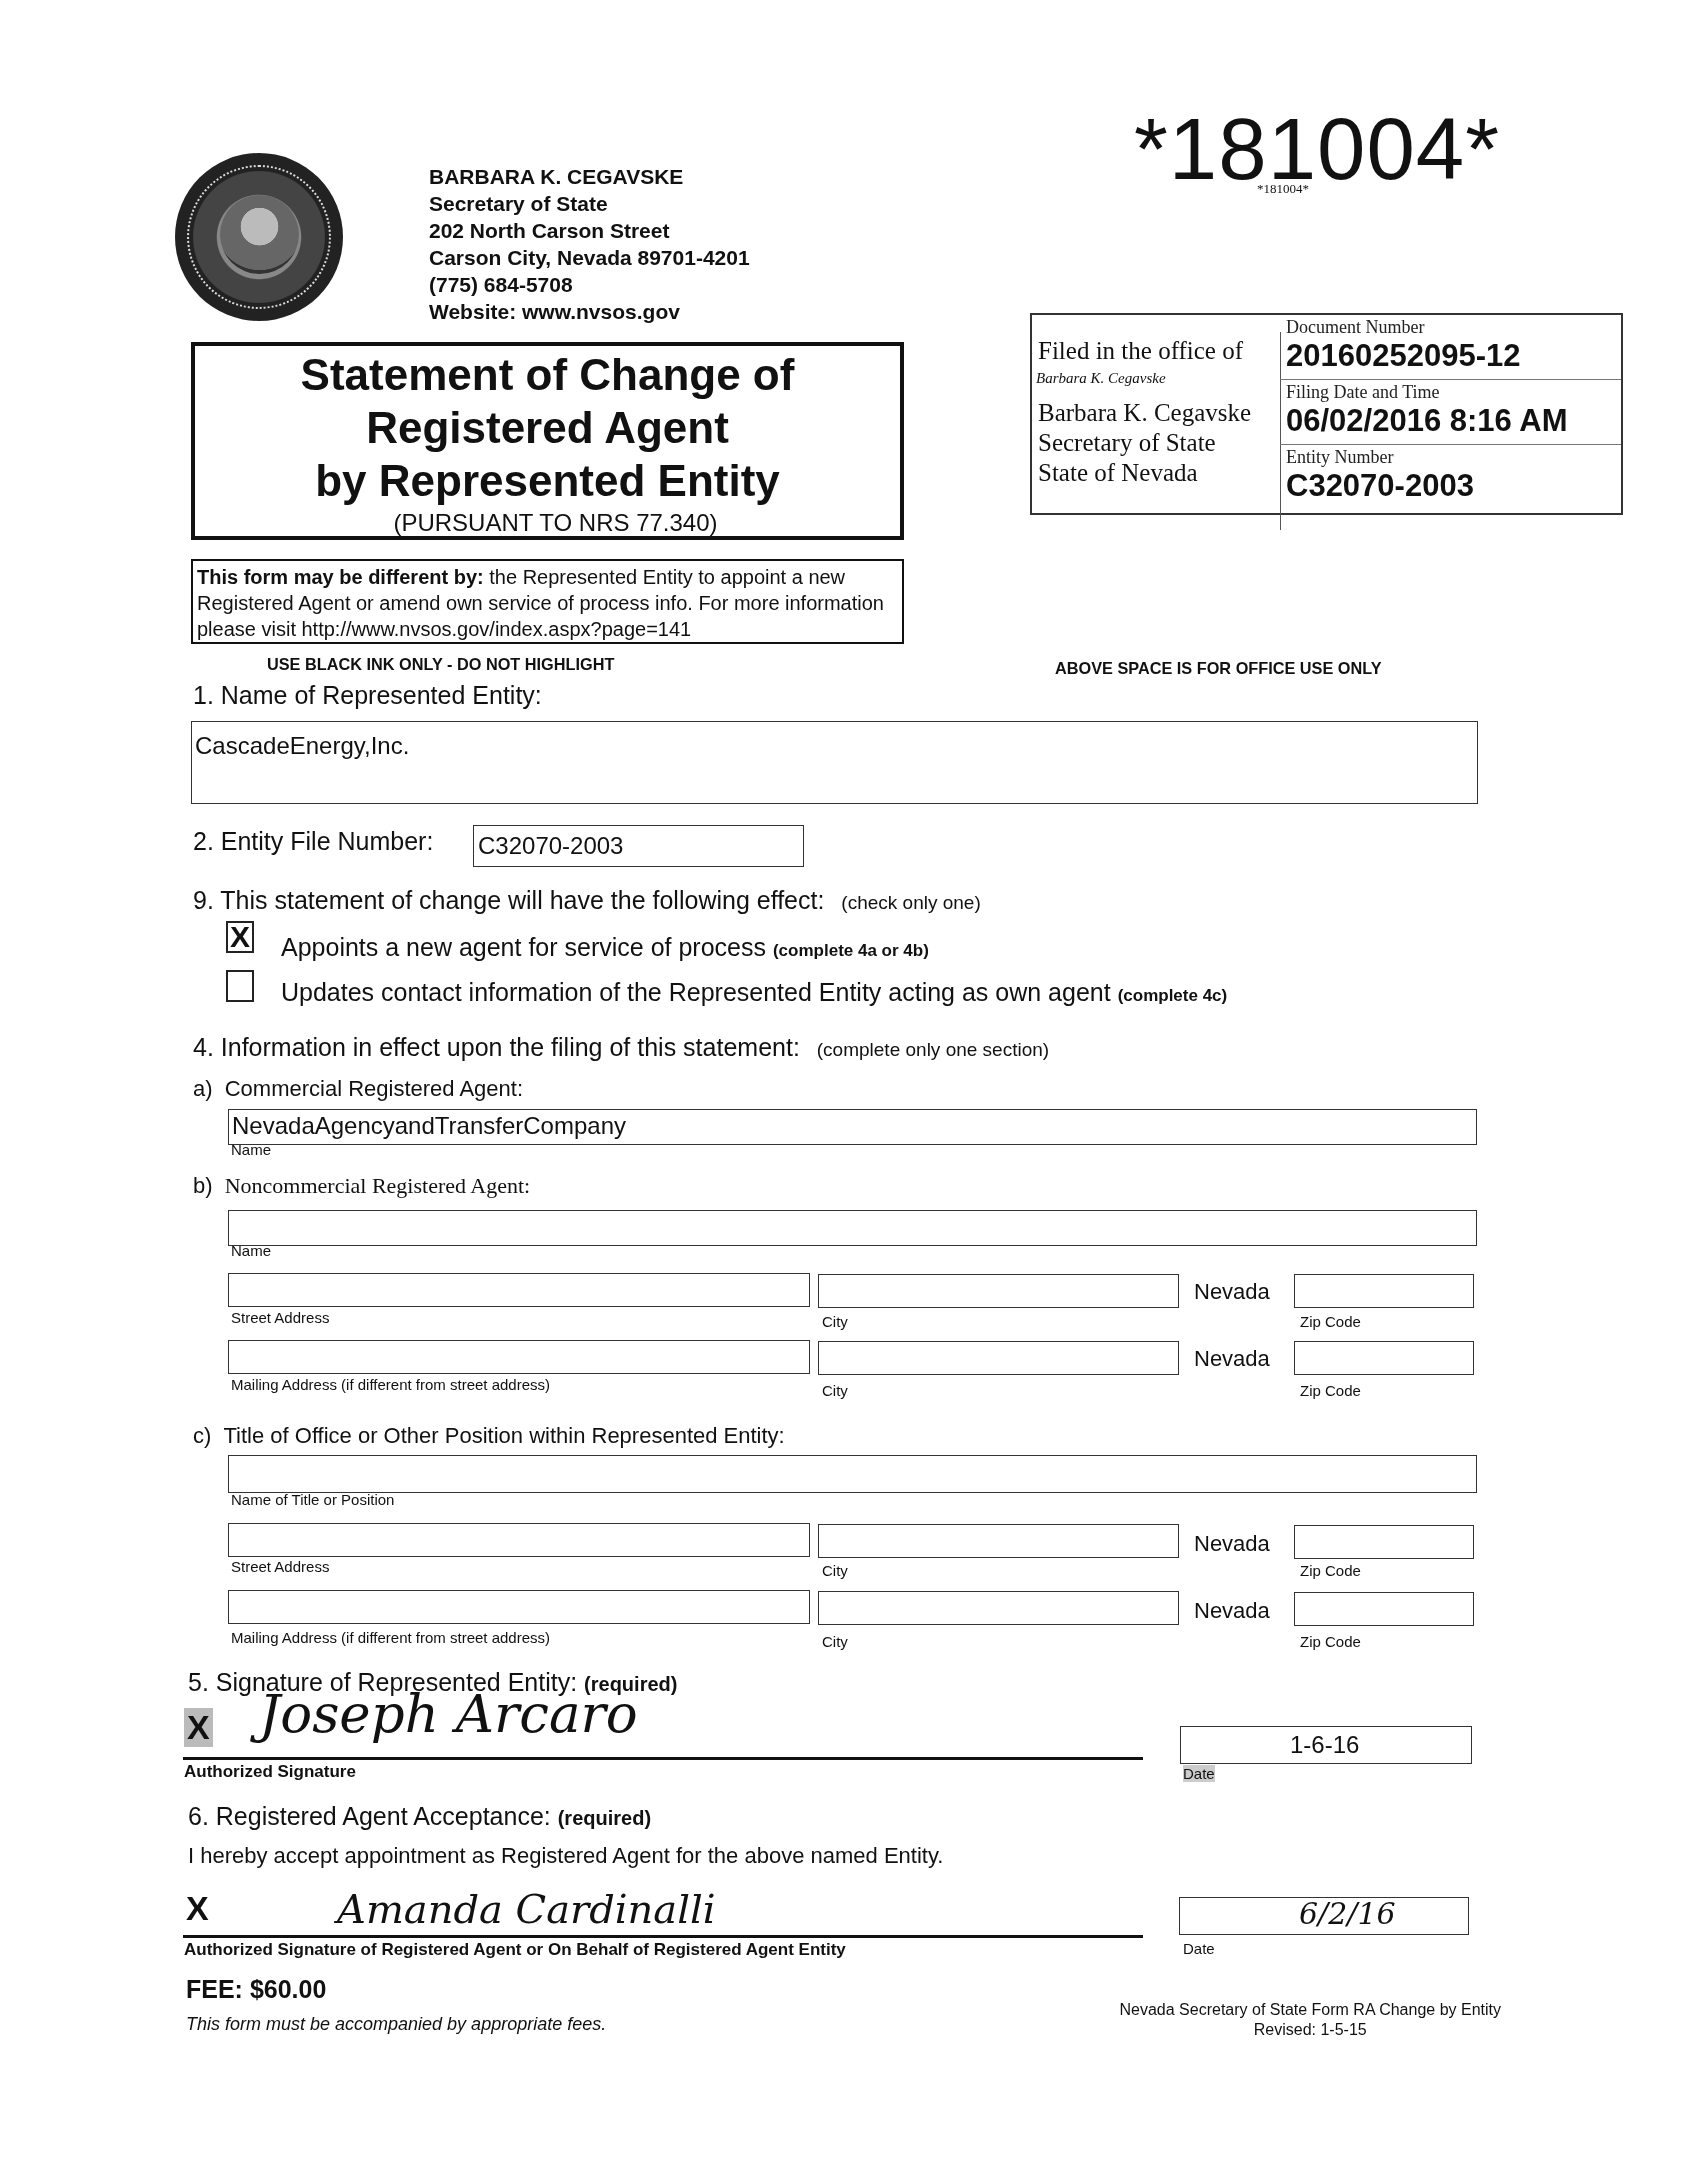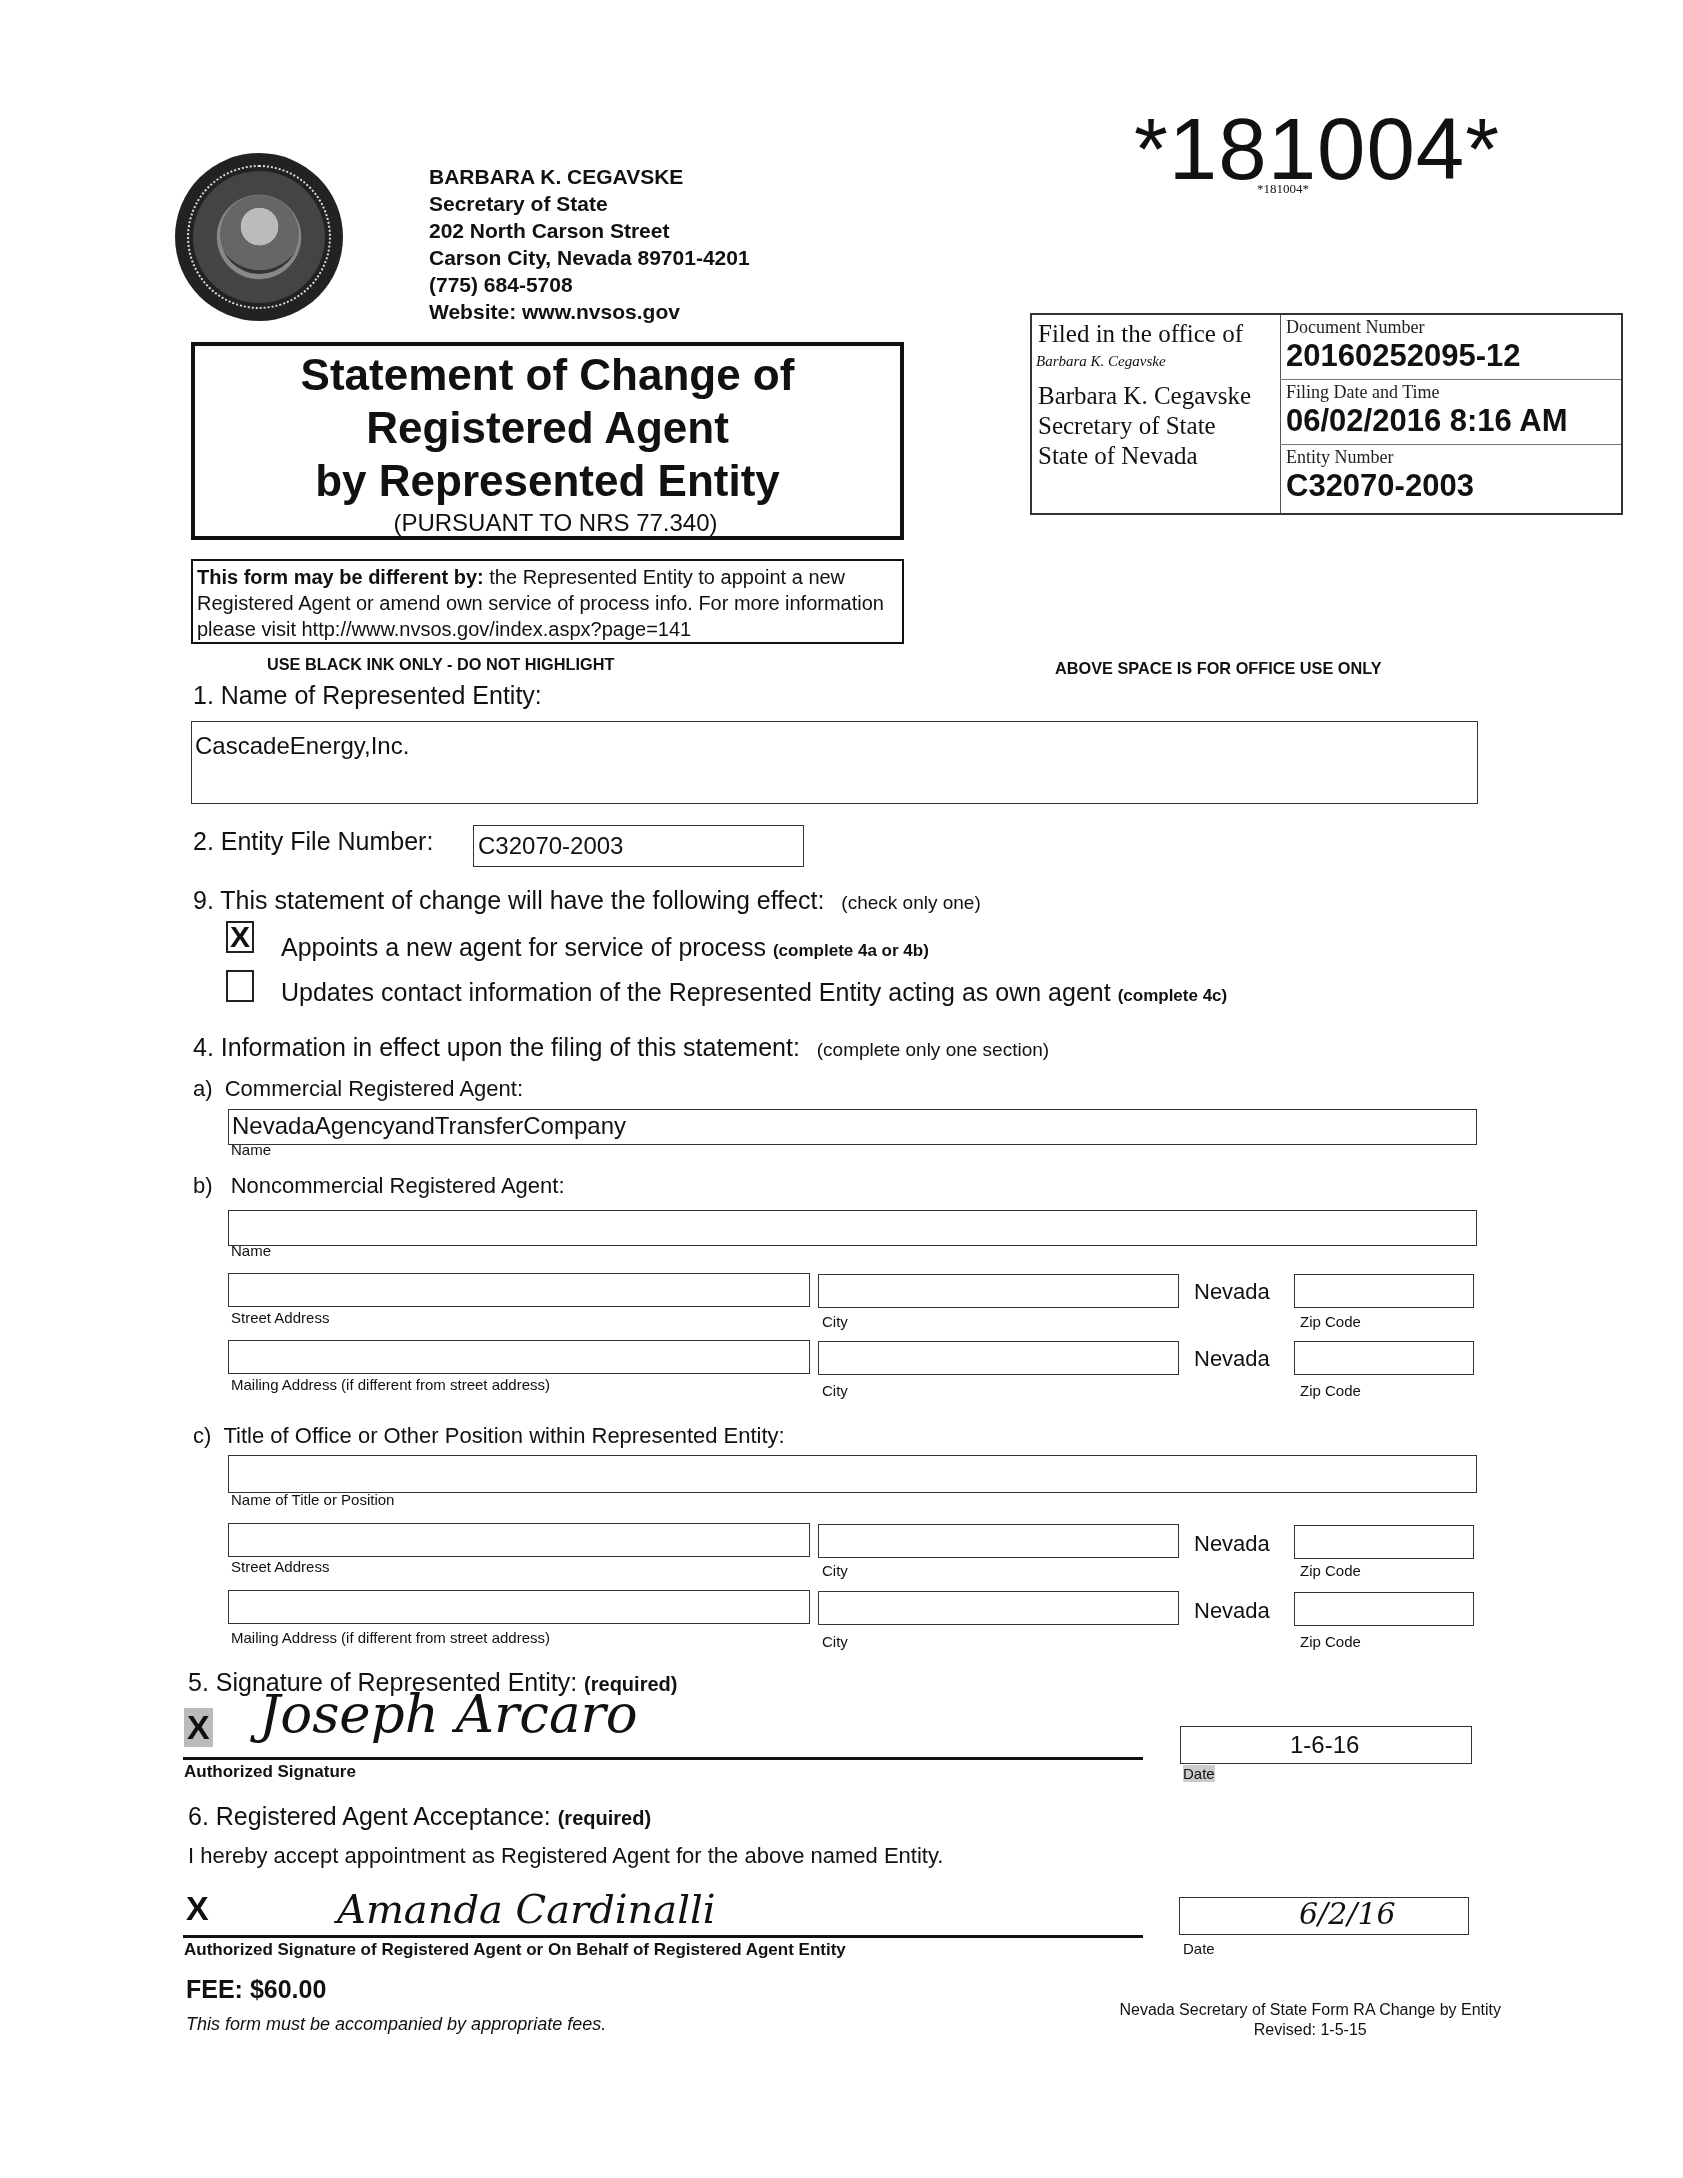--- a/index.html
+++ b/index.html
@@ -19,21 +19,21 @@
   #seal .inner { position:absolute; left:45px; top:42px; width:79px; height:79px; border-radius:50%;
                  background:radial-gradient(circle at 50% 40%, #bbb 0 30%, #666 31% 70%, #333 71%); }
 
   #hdr { left:429px; top:163px; font-weight:bold; font-size:21px; line-height:27px; }
   #hdr div { white-space:nowrap; }
 
   #barcode-big { left:1134px; top:99px; font-size:87px; letter-spacing:1px; }
   #barcode-small { left:1257px; top:181px; font-size:13px; font-family:"Liberation Serif", serif; }
 
   #office { left:1030px; top:313px; width:589px; height:198px; border:2px solid #333; }
-  #office .left { position:absolute; left:0; top:0; width:248px; height:100%; border-right:1.5px solid #555; }
+  #office .left { position:absolute; left:0; top:17px; width:248px; height:100%; border-right:1.5px solid #555; }
   #office .right { position:absolute; left:248px; top:0; right:0; height:100%; }
   #office .cell { height:65px; border-bottom:1.5px solid #777; padding:2px 6px; box-sizing:border-box; }
   #office .cell:last-child { border-bottom:none; }
   #office .cap { font-family:"Liberation Serif", serif; font-size:18px; color:#222; }
   #office .val { font-weight:bold; font-size:31px; line-height:36px; }
   #office .l-text { font-family:"Liberation Serif", serif; font-size:25px; line-height:30px; padding:4px 6px; }
   #office .sig { font-family:"Liberation Serif", serif; font-style:italic; font-size:15px; height:28px; padding-left:4px; }
 
   #title-box { left:191px; top:342px; width:713px; height:198px; border:4px solid #111; text-align:center; }
   #title-box .t { font-weight:bold; font-size:44px; line-height:53px; }
@@ -146,21 +146,21 @@
   <span>a)</span>
   <span style="margin-left:6px;">Commercial Registered Agent:</span>
 </div>
 <div class="box thin" style="left:228px;top:1109px;width:1249px;height:36px;">
   <div class="lbl" style="left:3px;top:2px;font-size:24px;">NevadaAgencyandTransferCompany</div>
 </div>
 <div class="lbl" style="left:231px;top:1141px;font-size:15px;">Name</div>
 
 <div class="lbl" style="left:193px;top:1173px;font-size:22px;">
   <span>b)</span>
-  <span style="margin-left:12px;">Noncommercial Registered Agent:</span>
+  <span style="margin-left:6px;font-family:Liberation Serif, serif;">Noncommercial Registered Agent:</span>
 </div>
 <div class="box thin" style="left:228px;top:1210px;width:1249px;height:36px;"></div>
 <div class="lbl" style="left:231px;top:1242px;font-size:15px;">Name</div>
 
 <div class="box thin" style="left:228px;top:1273px;width:582px;height:34px;"></div>
 <div class="box thin" style="left:818px;top:1274px;width:361px;height:34px;"></div>
 <div class="lbl" style="left:1194px;top:1279px;font-size:22px;">Nevada</div>
 <div class="box thin" style="left:1294px;top:1274px;width:180px;height:34px;"></div>
 <div class="lbl" style="left:231px;top:1309px;font-size:15px;">Street Address</div>
 <div class="lbl" style="left:822px;top:1313px;font-size:15px;">City</div>

